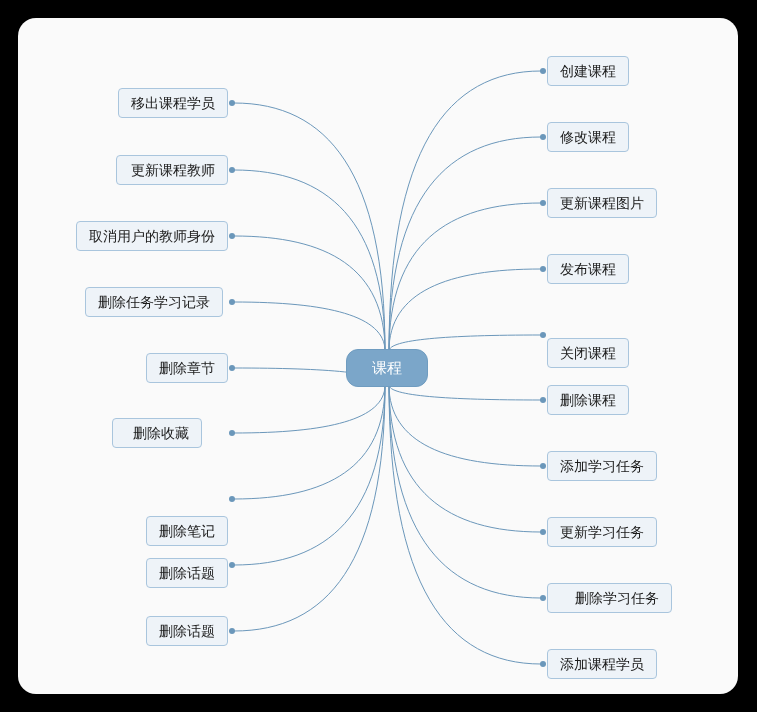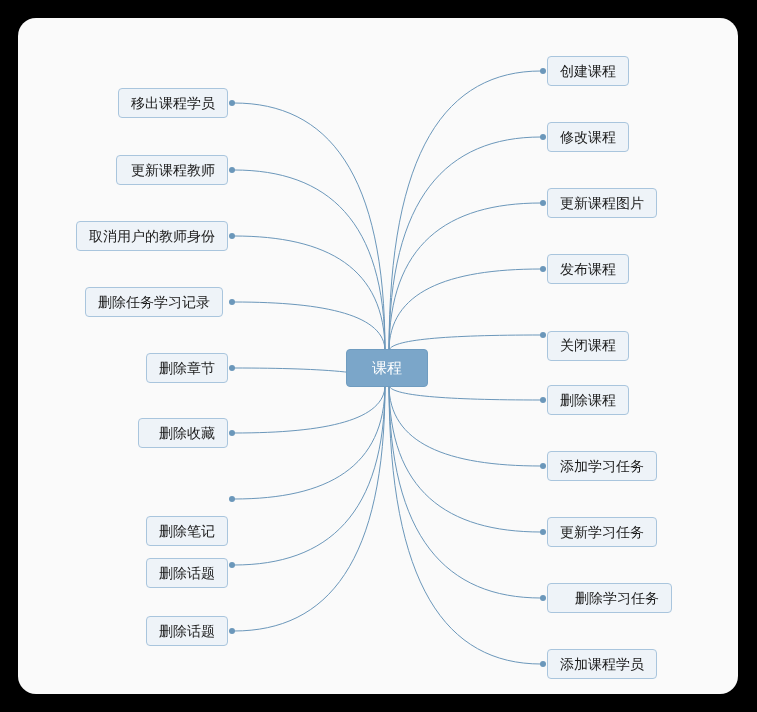--- a/index.html
+++ b/index.html
@@ -45,21 +45,21 @@
     white-space: nowrap;
     text-align: center;
   }
   .node.left  { transform: translateY(-50%); }
   .node.right { transform: translateY(-50%); }
   .hub {
     position: absolute;
     box-sizing: border-box;
     background: #7ba6c9;
     border: 1px solid #6f9cc0;
-    border-radius: 4px;
+    border-radius: 12px;
     color: #ffffff;
     font-size: 15px;
     text-align: center;
     line-height: 36px;
   }
   .dot {
     position: absolute;
     width: 6px;
     height: 6px;
     border-radius: 50%;
@@ -97,37 +97,37 @@
       <div class="node left" style="top: 85px; right: 510px;">移出课程学员</div>
       <div class="dot" style="left: 214px; top: 85px;"></div>
       <div class="node left" style="top: 152px; right: 510px; padding-left: 14px;">更新课程教师</div>
       <div class="dot" style="left: 214px; top: 152px;"></div>
       <div class="node left" style="top: 218px; right: 510px;">取消用户的教师身份</div>
       <div class="dot" style="left: 214px; top: 218px;"></div>
       <div class="node left" style="top: 284px; right: 515px;">删除任务学习记录</div>
       <div class="dot" style="left: 214px; top: 284px;"></div>
       <div class="node left" style="top: 350px; right: 510px;">删除章节</div>
       <div class="dot" style="left: 214px; top: 350px;"></div>
-      <div class="node left" style="top: 415px; right: 510px; padding-left: 20px;">删除收藏</div>
+      <div class="node left" style="top: 415px; right: 536px; padding-left: 20px;">删除收藏</div>
       <div class="dot" style="left: 214px; top: 415px;"></div>
       <div class="node left" style="top: 481px; right: 510px; margin-top: 32px;">删除笔记</div>
       <div class="dot" style="left: 214px; top: 481px;"></div>
       <div class="node left" style="top: 547px; right: 510px; margin-top: 8px;">删除话题</div>
       <div class="dot" style="left: 214px; top: 547px;"></div>
       <div class="node left" style="top: 613px; right: 510px;">删除话题</div>
       <div class="dot" style="left: 214px; top: 613px;"></div>
       <div class="node right" style="top: 53px; left: 529px;">创建课程</div>
       <div class="dot" style="left: 525px; top: 53px;"></div>
       <div class="node right" style="top: 119px; left: 529px;">修改课程</div>
       <div class="dot" style="left: 525px; top: 119px;"></div>
       <div class="node right" style="top: 185px; left: 529px;">更新课程图片</div>
       <div class="dot" style="left: 525px; top: 185px;"></div>
       <div class="node right" style="top: 251px; left: 529px;">发布课程</div>
       <div class="dot" style="left: 525px; top: 251px;"></div>
-      <div class="node right" style="top: 328px; left: 529px; font-family: Liberation Serif, serif;">关闭课程</div>
+      <div class="node right" style="top: 335px; left: 529px;">关闭课程</div>
       <div class="dot" style="left: 525px; top: 317px;"></div>
       <div class="node right" style="top: 382px; left: 529px;">删除课程</div>
       <div class="dot" style="left: 525px; top: 382px;"></div>
       <div class="node right" style="top: 448px; left: 529px;">添加学习任务</div>
       <div class="dot" style="left: 525px; top: 448px;"></div>
       <div class="node right" style="top: 514px; left: 529px;">更新学习任务</div>
       <div class="dot" style="left: 525px; top: 514px;"></div>
       <div class="node right" style="top: 580px; left: 529px; padding-left: 27px;">删除学习任务</div>
       <div class="dot" style="left: 525px; top: 580px;"></div>
       <div class="node right" style="top: 646px; left: 529px;">添加课程学员</div>

